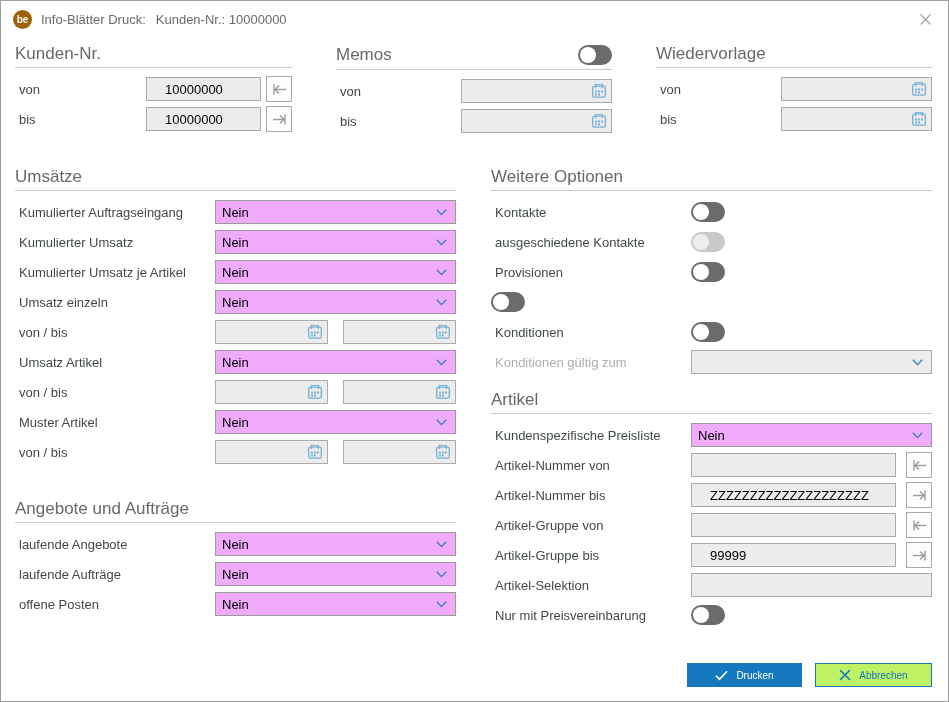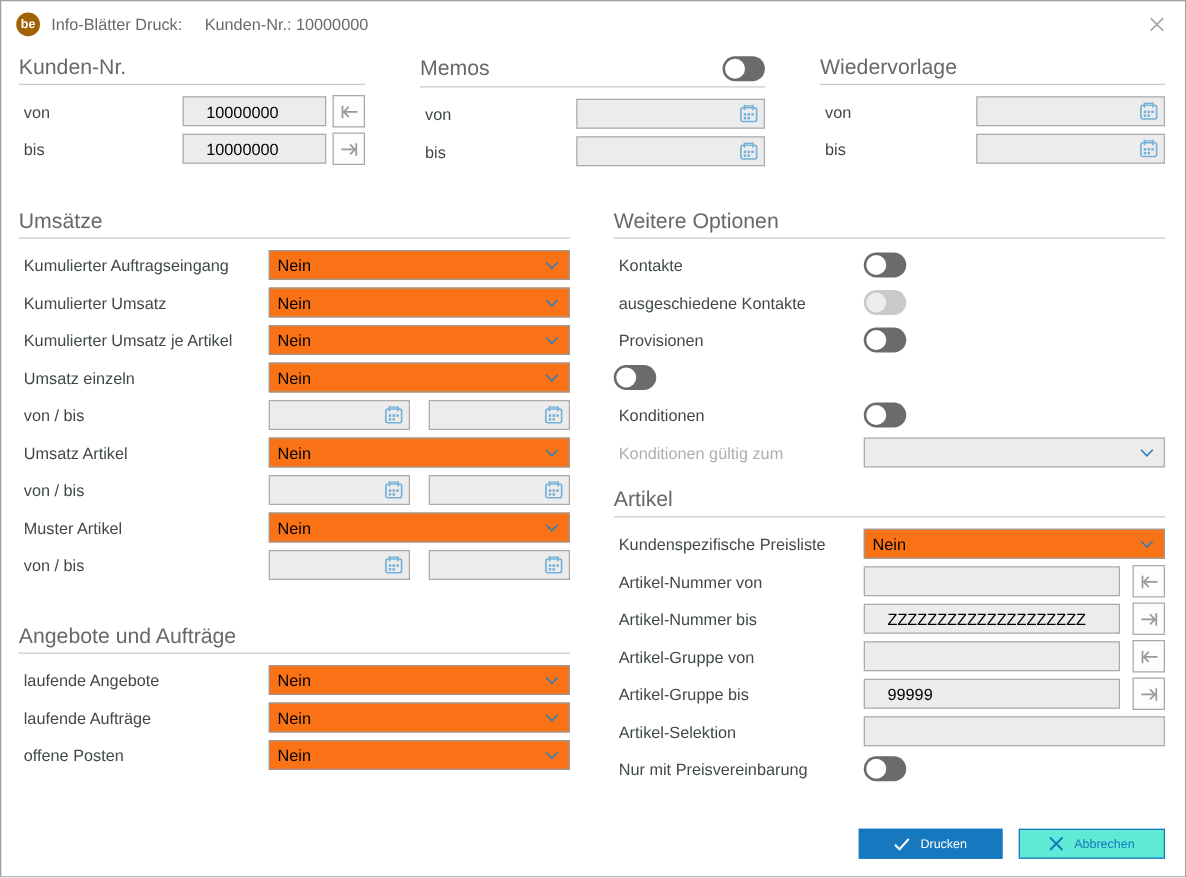--- a/index.html
+++ b/index.html
@@ -11,21 +11,21 @@
     background:#fff; border:1px solid #9f9f9f; overflow:hidden;
   }
 
   
   .titlebar { position:absolute; top:0; left:0; right:0; height:36px;
     display:flex; align-items:center; padding:0 12px; }
   .logo { width:19px; height:19px; border-radius:50%; background:#a16207;
     color:#fff; font-size:10px; font-weight:bold;
     display:flex; align-items:center; justify-content:center; flex:0 0 auto; }
   .title-text { margin-left:9px; font-size:13px; color:#666a6d; }
-  .title-text .ctx { margin-left:18px; }
+  .title-text .ctx { margin-left:10px; }
   .close-btn { margin-left:auto; width:22px; height:22px; display:flex;
     align-items:center; justify-content:center; cursor:default; }
 
   
   .section { position:absolute; }
   .sec-header { display:flex; align-items:center; justify-content:space-between;
     padding-bottom:4px; border-bottom:1px solid #c9c9c9; }
   .sec-title { font-size:17px; font-weight:normal; color:#65696c; line-height:18px; }
   .rows { margin-top:6px; }
   .row { display:flex; align-items:center; height:30px; }
@@ -52,21 +52,21 @@
   .spinbtn { width:26px; height:26px; background:#fdfdfd; border:1px solid #a8a8a8;
     display:flex; align-items:center; justify-content:center; margin-left:auto; cursor:pointer; }
 
   .datefield { background:#ececec; border:1px solid #ababab; height:24px;
     display:flex; align-items:center; justify-content:flex-end; padding-right:4px; }
   #sec-memos .datefield, #sec-wieder .datefield { flex:1; }
   .datepair { flex:1; display:flex; justify-content:space-between; }
   .datepair .datefield { width:113px; }
   .cal { display:flex; align-items:center; }
 
-  .select { background:#f97316; border:1px solid #9a9a9a; height:24px; flex:1;
+  .select { background:#f0abfc; border:1px solid #9a9a9a; height:24px; flex:1;
     display:flex; align-items:center; justify-content:space-between;
     padding:0 8px 0 6px; cursor:pointer; }
   .sel-val { font-size:13px; color:#000; }
   .select.disabled { background:#ececec; border-color:#ababab; cursor:default; }
   .chev { display:flex; align-items:center; }
 
   .toggle { width:34px; height:20px; border-radius:10px; background:#6d6a6a;
     position:relative; cursor:pointer; flex:0 0 auto; }
   .toggle .knob { position:absolute; left:2px; top:2px; width:16px; height:16px;
     border-radius:50%; background:#fff; }
@@ -75,21 +75,21 @@
 
   
   #sec-artikel .input-ro.w-btn { width:205px; }
   #sec-artikel .input-ro.full { flex:1; }
 
   
   .actions { position:absolute; top:662px; left:686px; display:flex; gap:13px; }
   .btn { height:24px; font-size:10px; display:flex; align-items:center;
     justify-content:center; gap:8px; cursor:pointer; }
   .btn-primary { width:115px; background:#1678be; border:1px solid #1678be; color:#fff; }
-  .btn-secondary { width:117px; background:#5eead4; border:1px solid #1678be; color:#1678be; }
+  .btn-secondary { width:117px; background:#bef264; border:1px solid #1678be; color:#1678be; }
 </style>
 </head>
 <body>
 
 <div class="window">
 
   <div class="titlebar">
     <div class="logo">be</div>
     <div class="title-text">
       <span>Info-Blätter Druck:</span><span class="ctx">Kunden-Nr.: 10000000</span>

